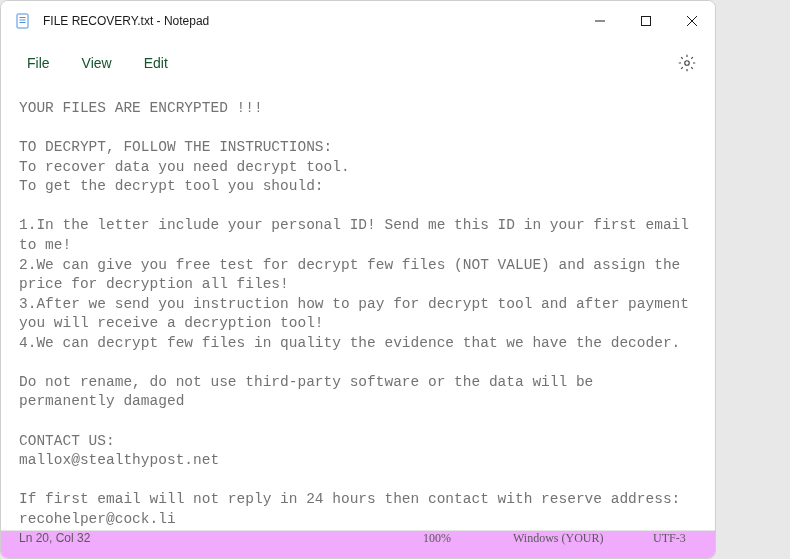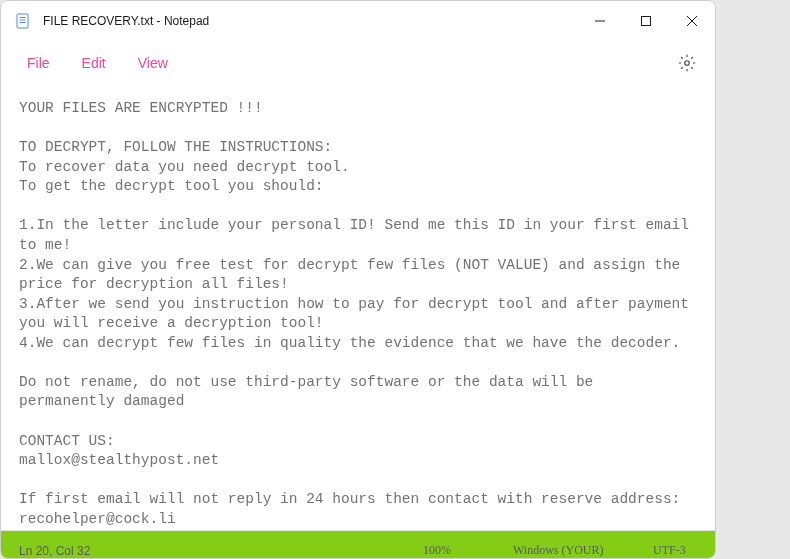--- a/index.html
+++ b/index.html
@@ -55,21 +55,21 @@
     .menubar {
       height: 44px;
       display: flex;
       align-items: center;
       padding: 0 10px;
       background: #ffffff;
     }
     .menu-item {
       padding: 8px 16px;
       font-size: 14px;
-      color: #ec4899;
+      color: #14532d;
       border-radius: 4px;
     }
     .settings-btn {
       margin-left: auto;
       width: 36px;
       height: 36px;
       display: flex;
       align-items: center;
       justify-content: center;
       color: #4a4a4a;
@@ -84,24 +84,24 @@
       white-space: pre-wrap;
       overflow: hidden;
       position: relative;
     }
     .blurred {
       filter: blur(4px);
       user-select: none;
     }
     .statusbar {
       height: 28px;
-      background: #84cc16;
+      background: #f0abfc;
       border-top: 1px solid #e5e5e5;
       display: flex;
-      align-items: flex-end;
+      align-items: flex-start;
       font-size: 12px;
       color: #5a5a5a;
       padding: 0 4px 0 18px;
     }
     .status-cursor { width: 180px; }
     .status-spacer { flex: 1; }
     .status-cell {
       padding: 0 22px;
       text-align: left;
       font-family: Liberation Serif, serif;
@@ -140,22 +140,22 @@
         <svg width="10" height="10" viewBox="0 0 10 10">
             <line x1="0" y1="0" x2="10" y2="10" stroke="#1a1a1a" stroke-width="1"></line>
             <line x1="10" y1="0" x2="0" y2="10" stroke="#1a1a1a" stroke-width="1"></line>
           </svg>
       </div>
     </div>
   </div>
 
   <div class="menubar">
     <div class="menu-item">File</div>
+    <div class="menu-item">View</div>
     <div class="menu-item">Edit</div>
-    <div class="menu-item">View</div>
     <div class="settings-btn">
       <svg width="18" height="18" viewBox="0 0 24 24" fill="none" stroke="#4a4a4a" stroke-width="1.6">
         <circle cx="12" cy="12" r="3"></circle>
         <path d="M12 1v3m0 16v3M4.2 4.2l2.1 2.1m11.4 11.4l2.1 2.1M1 12h3m16 0h3M4.2 19.8l2.1-2.1m11.4-11.4l2.1-2.1"></path>
       </svg>
     </div>
   </div>
 
   <div class="content"><span>YOUR FILES ARE ENCRYPTED !!!</span>
 <span></span>

